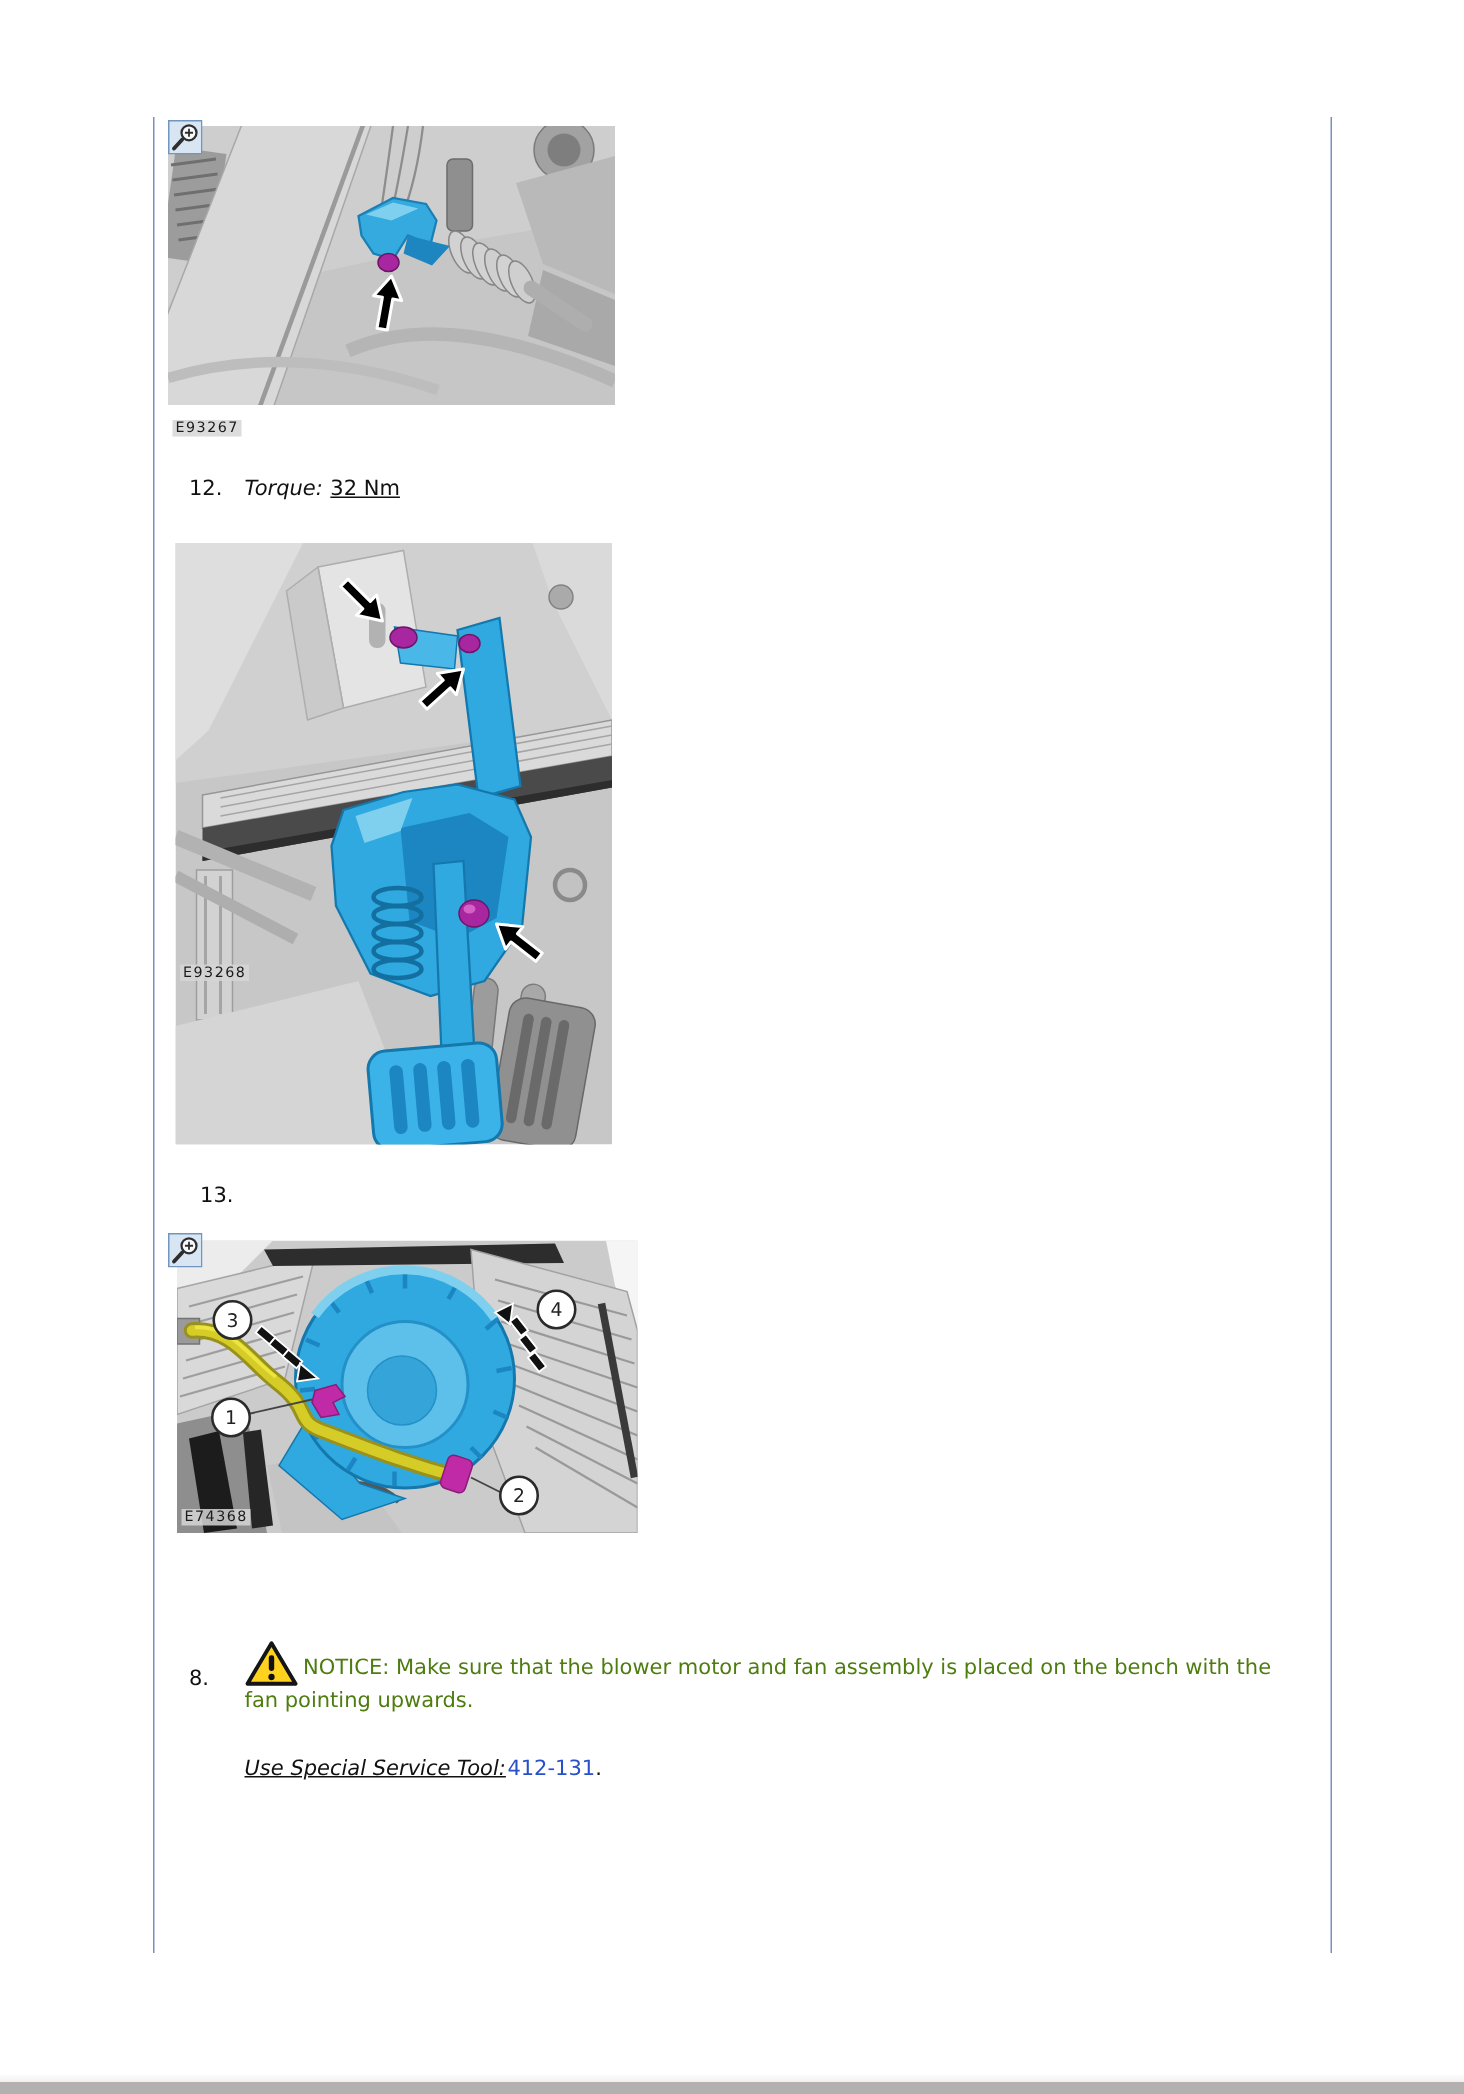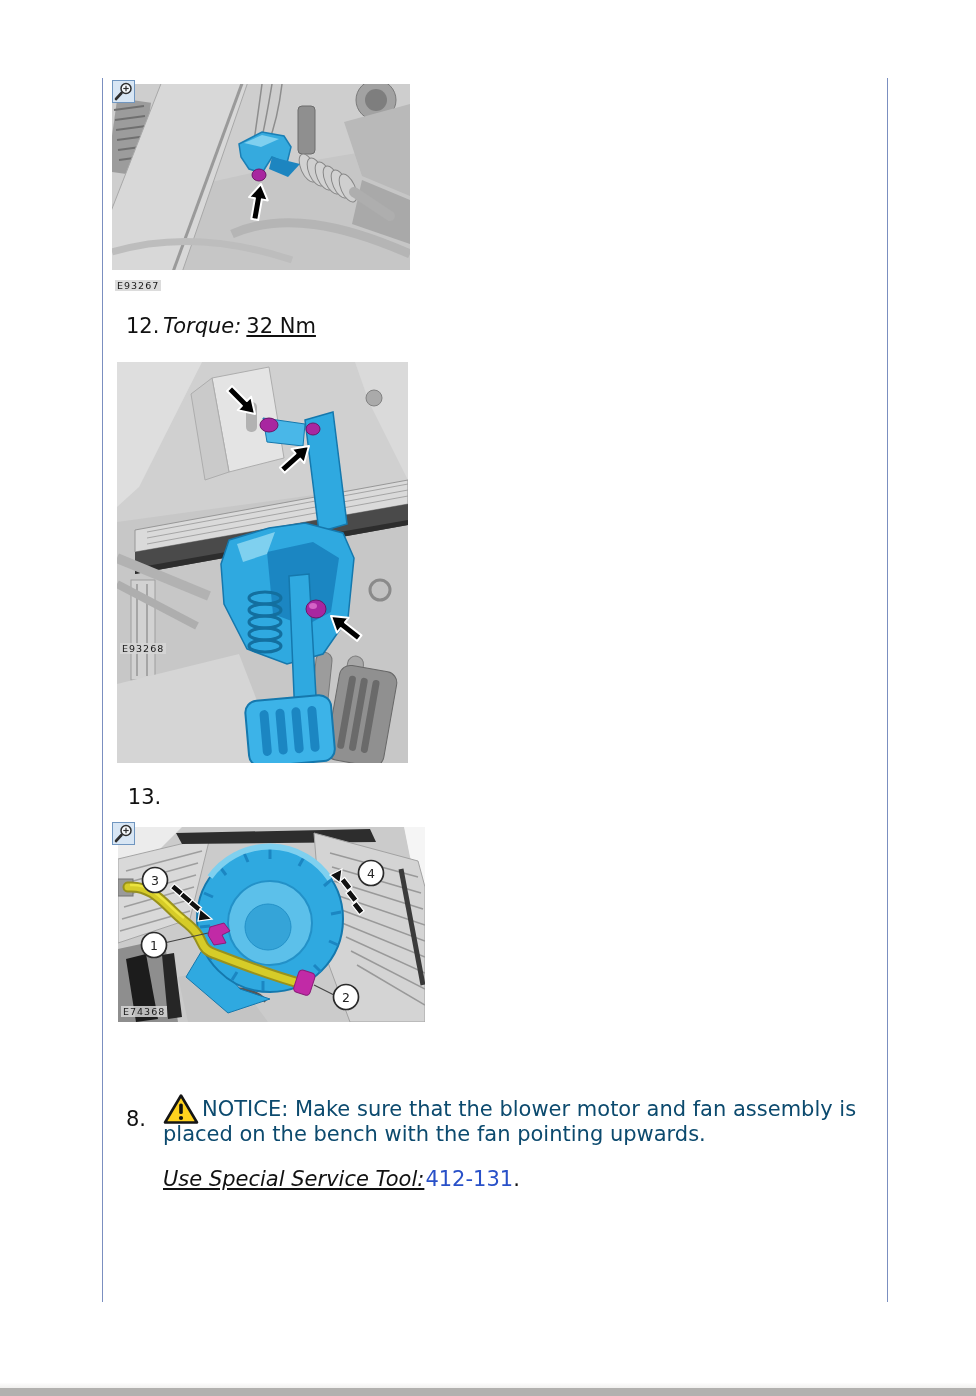--- a/index.html
+++ b/index.html
@@ -8,28 +8,28 @@
   .vline{position:absolute;top:78px;height:1224px;width:1px;background:#7b8fc0;}
   .vline.left{left:102px;}
   .vline.right{left:887px;}
 
   .figure{position:absolute;}
   .figure svg{display:block;}
   .figlabel{position:absolute;left:3px;bottom:5px;font-size:9.5px;letter-spacing:1px;
              color:#1a1a1a;background:rgba(214,214,214,.85);padding:0 2px;line-height:11px;}
   .zoomicon{position:absolute;width:23px;height:23px;cursor:pointer;}
 
-  .step{position:absolute;display:flex;font-size:21px;line-height:19px;}
+  .step{position:absolute;display:flex;font-size:14px;line-height:19px;}
   .stepnum{width:37px;flex:none;}
   .steptext em{font-style:italic;}
   .torqueval{text-decoration:underline;margin-left:5px;}
 
   .step14 .stepnum{padding-top:17px;}
   .stepbody{width:700px;}
-  .notice{margin:0;color:#0c4a6e;}
+  .notice{margin:0;color:#4d7c0f;}
   .warnicon{display:inline-block;vertical-align:-9px;margin-right:3px;line-height:0;}
   .instruction{margin:11px 0 0 0;color:#111;}
   .tool{margin:26px 0 0 0;color:#111;}
   .tool em{font-style:italic;text-decoration:underline;}
   .toollink{color:#2850c8;text-decoration:none;cursor:pointer;margin-left:1px;text-align:right;}
 
   .hscroll{position:absolute;left:0;bottom:0;width:976px;height:13px;
            background:linear-gradient(#fdfdfd,#efeeec 45%);}
   .hscroll .bar{position:absolute;left:0;bottom:0;width:100%;height:8px;background:#b2b1af;}
 </style>

